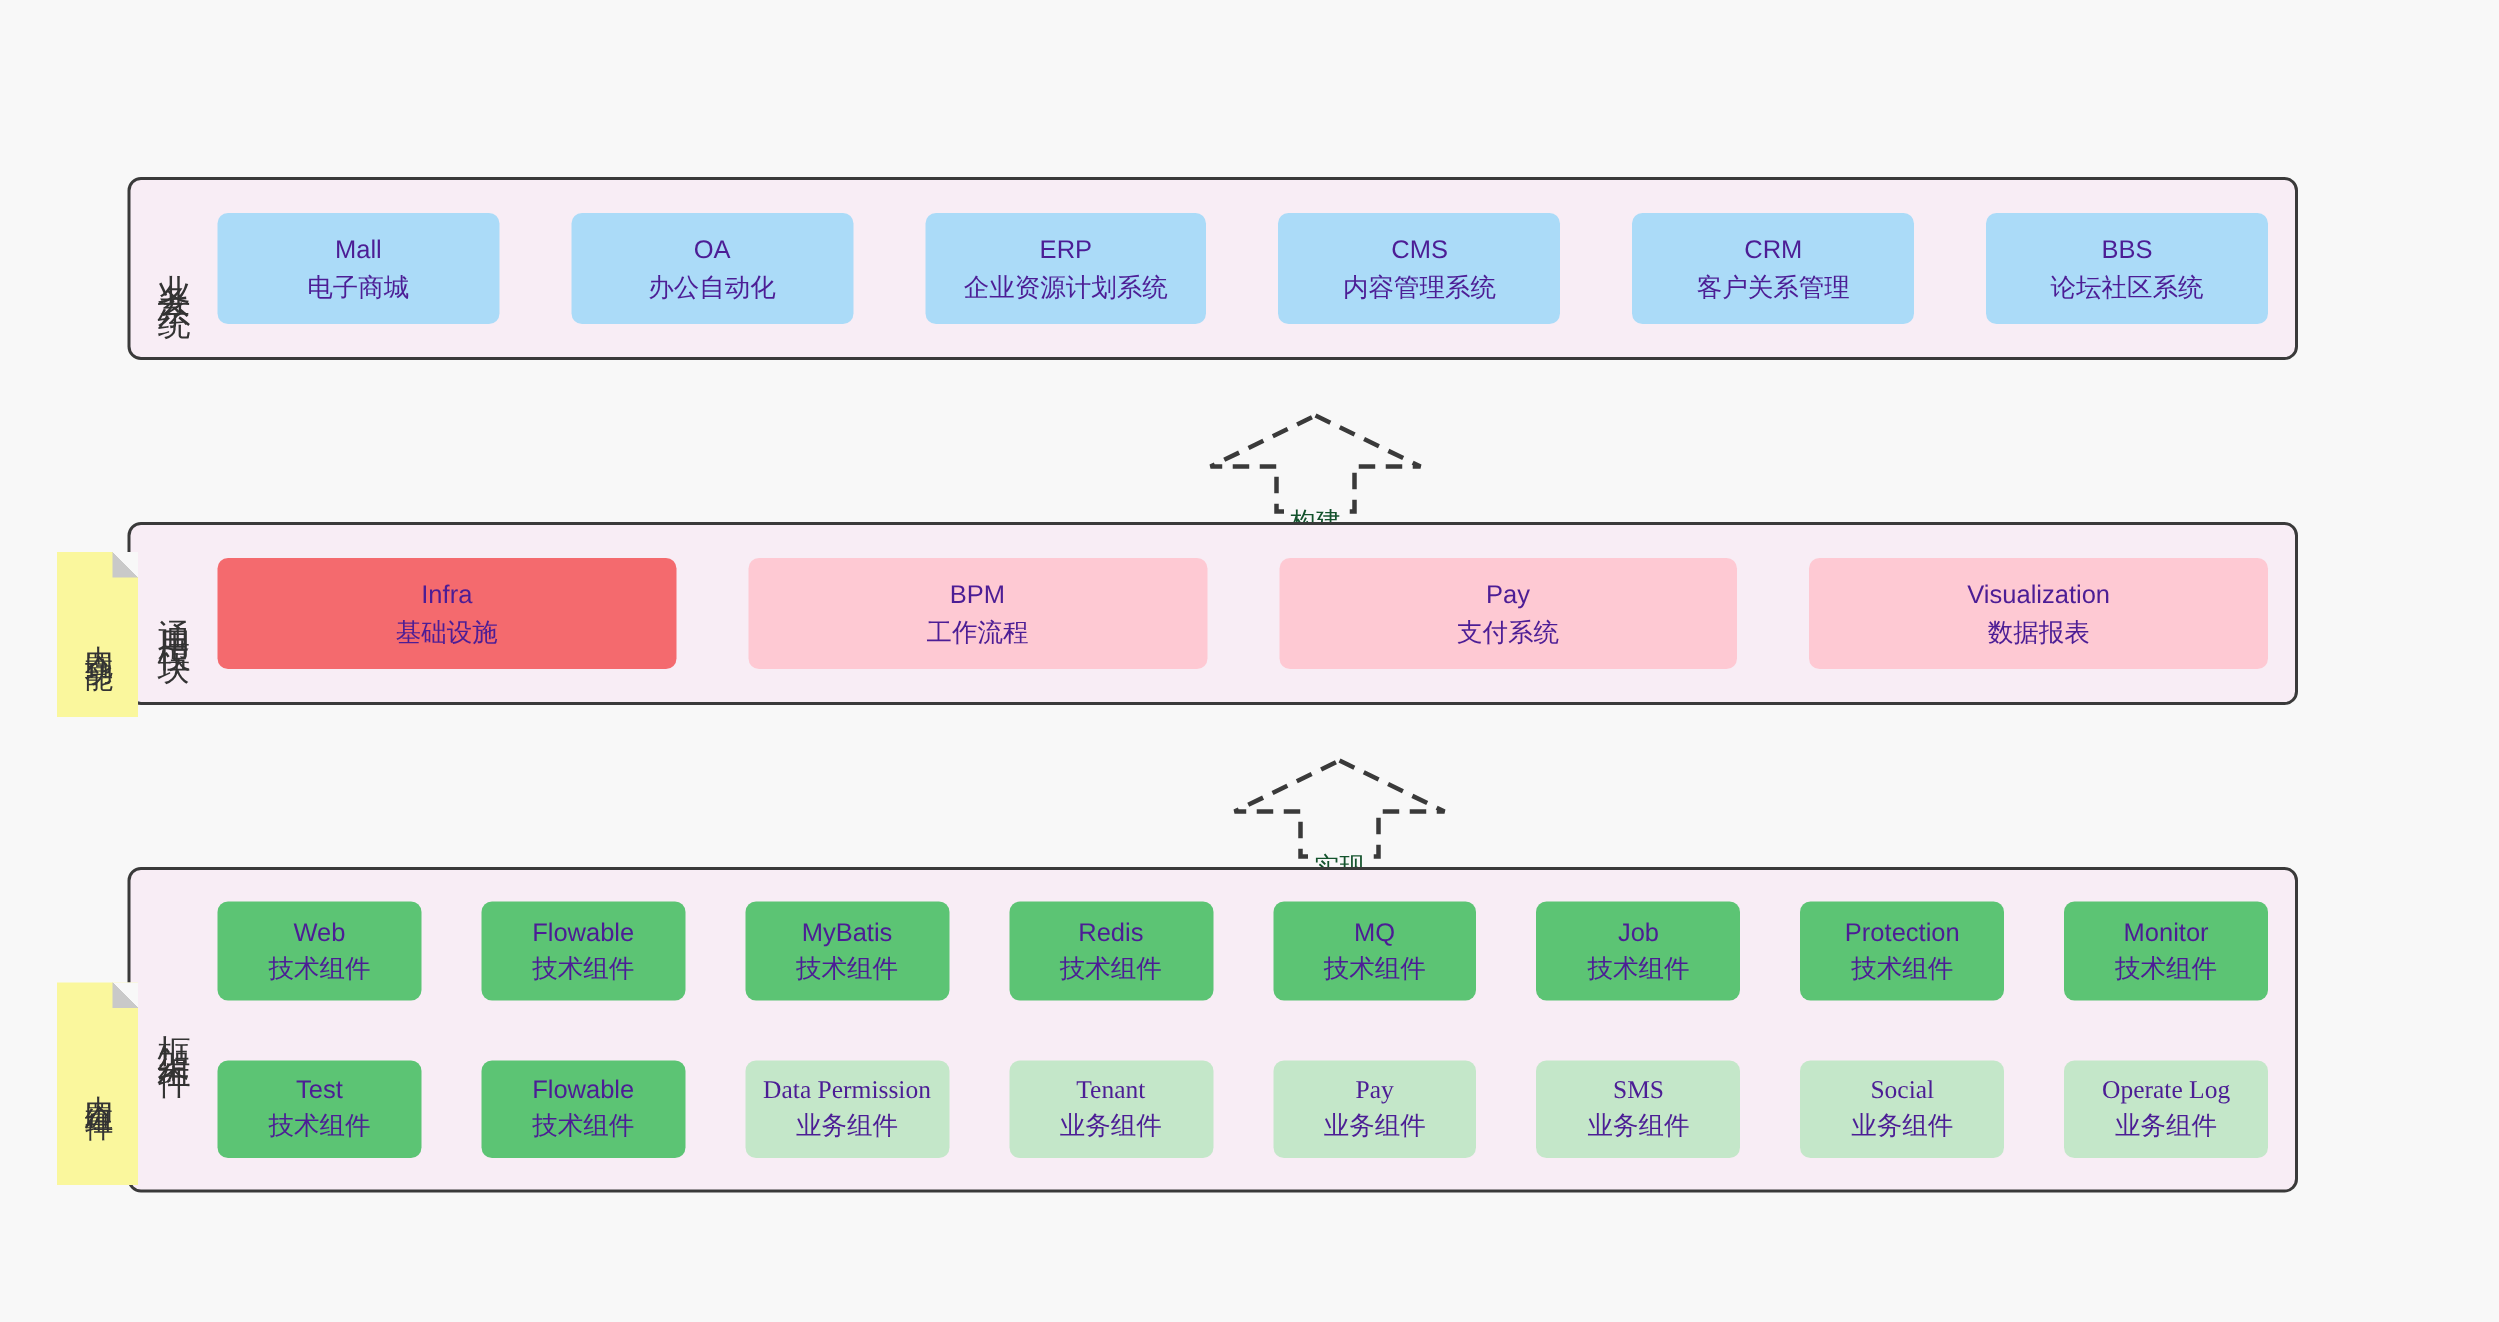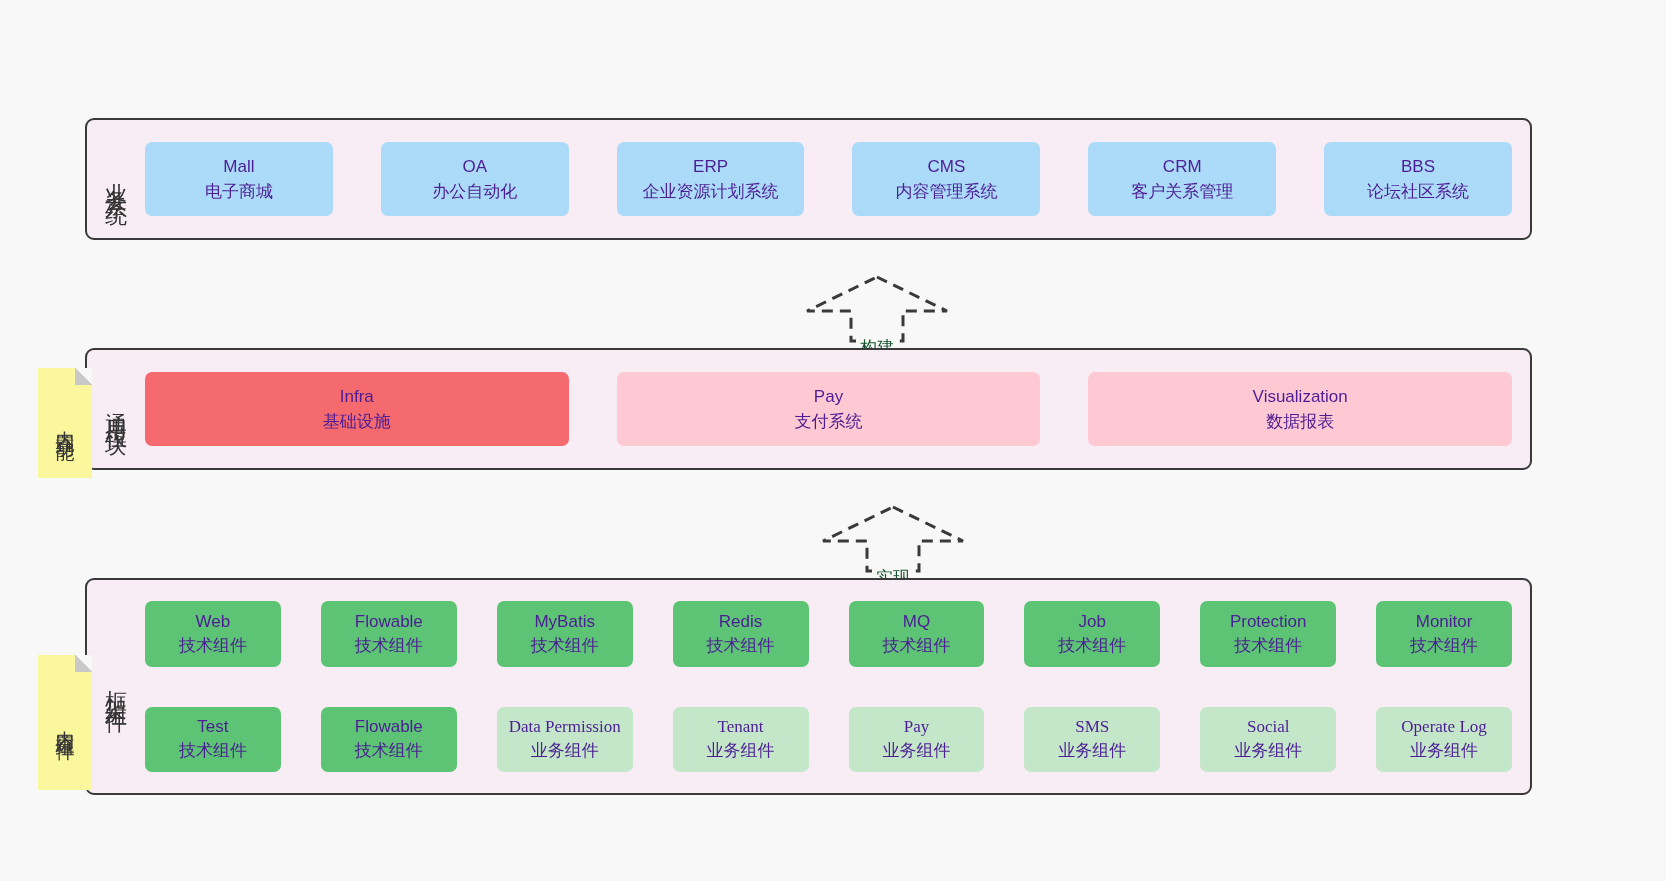--- a/index.html
+++ b/index.html
@@ -156,20 +156,24 @@
   <section class="layer layer2">
     <div class="layer-label">
       <span class="vtext">通用模块</span>
     </div>
     <div class="boxes6">
       <div class="box red">
         <span class="bn">Infra</span>
         <span class="bd">基础设施</span>
       </div>
       <div class="box pink">
+        <span class="bn">BPM</span>
+        <span class="bd">工作流程</span>
+      </div>
+      <div class="box pink">
         <span class="bn">Pay</span>
         <span class="bd">支付系统</span>
       </div>
       <div class="box pink">
         <span class="bn">Visualization</span>
         <span class="bd">数据报表</span>
       </div>
     </div>
   </section>
 

